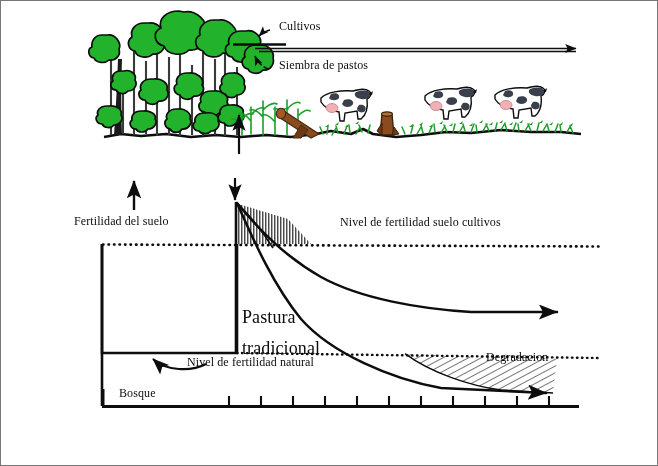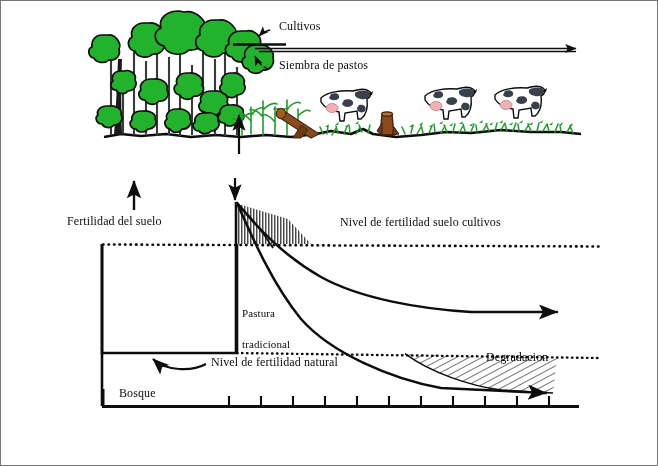--- a/index.html
+++ b/index.html
@@ -24,21 +24,21 @@
     display: block;
   }
   .lbl {
     position: absolute;
     font-family: "Liberation Serif", "DejaVu Serif", serif;
     color: #0d0d0d;
     white-space: nowrap;
     line-height: 1;
     letter-spacing: 0.1px;
   }
-  .lbl-sm { font-size: 11px; }
+  .lbl-sm { font-size: 18px; }
   .lbl-md { font-size: 12px; }
 </style>
 </head>
 <body>
 
 <div id="figure">
 
   <svg id="figure-svg" viewBox="0 0 658 466">
     <defs>
       <marker id="ah" markerWidth="9" markerHeight="9" refX="7.2" refY="3" orient="auto">
@@ -253,28 +253,28 @@
         <line x1="548" y1="395" x2="548" y2="405"></line>
       </g>
     </g>
   </svg>
 
   <div class="lbl lbl-md" style="left:278px; top:19px;">Cultivos</div>
 
   <div class="lbl lbl-md" style="left:278px; top:58px;">Siembra de pastos</div>
 
 
-  <div class="lbl lbl-md" style="left:66px; top:214px;text-align:center;">Fertilidad del suelo</div>
+  <div class="lbl lbl-md" style="left:73px; top:214px;text-align:center;">Fertilidad del suelo</div>
 
   <div class="lbl lbl-md" style="left:339px; top:215px;">Nivel de fertilidad suelo cultivos</div>
 
 
   <div class="lbl lbl-sm" style="left:241px; top:307px;">Pastura</div>
   <div class="lbl lbl-sm" style="left:241px; top:338px;">tradicional</div>
 
-  <div class="lbl lbl-md" style="left:186px; top:355px;margin-left:24px;">Nivel de fertilidad natural</div>
+  <div class="lbl lbl-md" style="left:186px; top:355px;">Nivel de fertilidad natural</div>
 
   <div class="lbl lbl-md" style="left:485px; top:350px;">Degradacion</div>
 
   <div class="lbl lbl-md" style="left:118px; top:386px;">Bosque</div>
 
 
 </div>
 
 </body></html>

